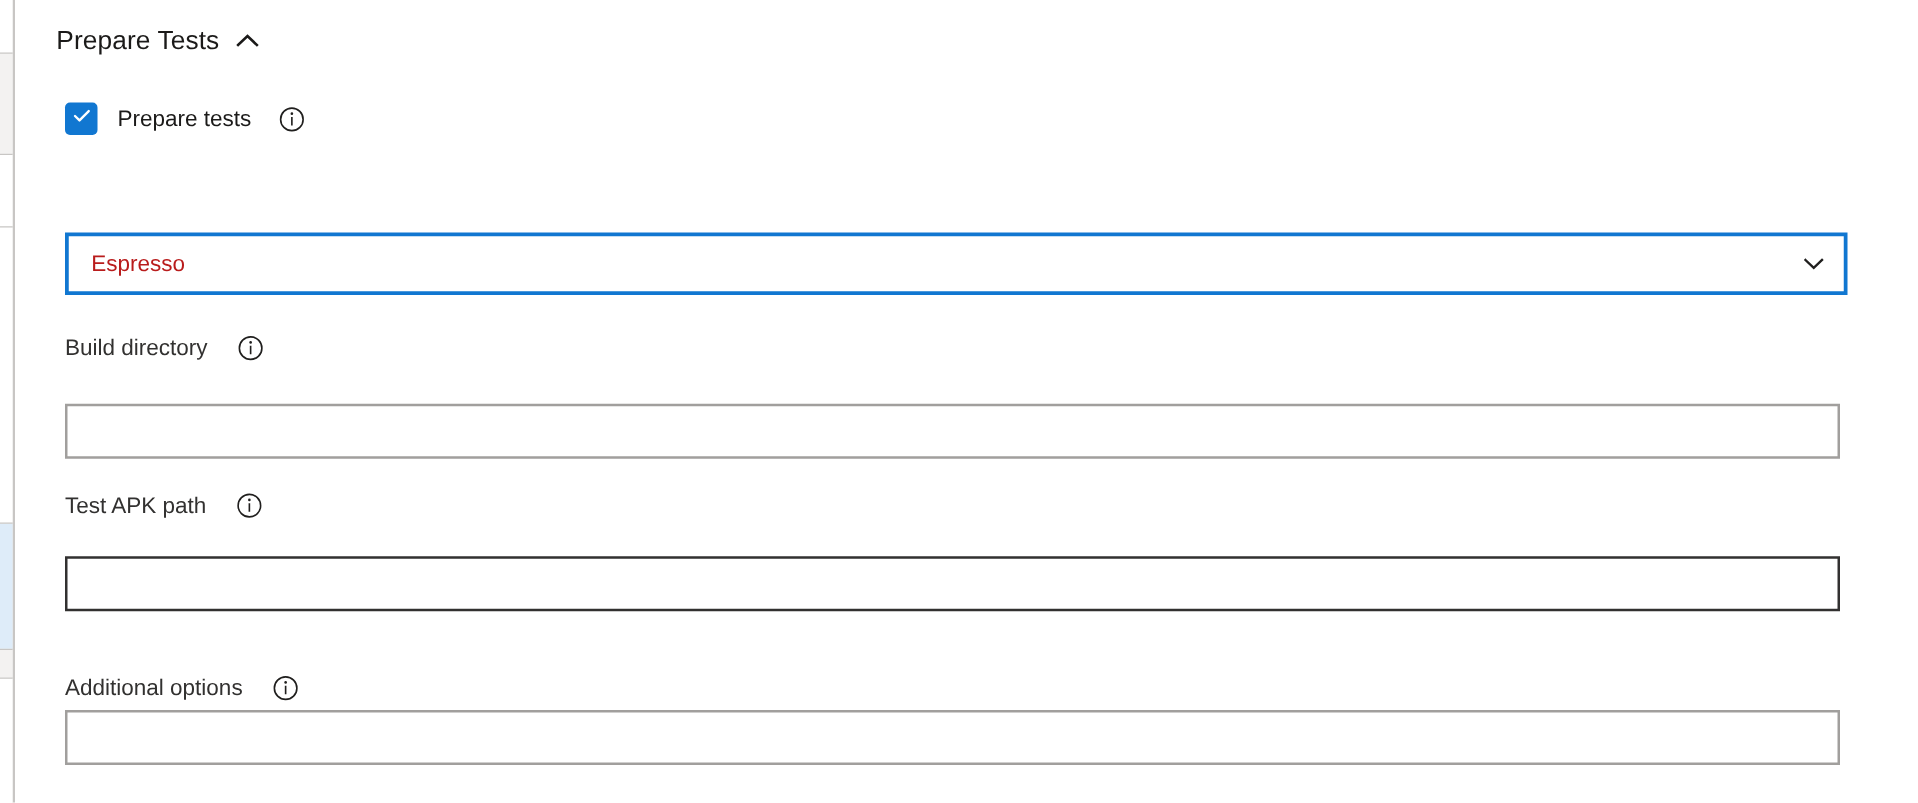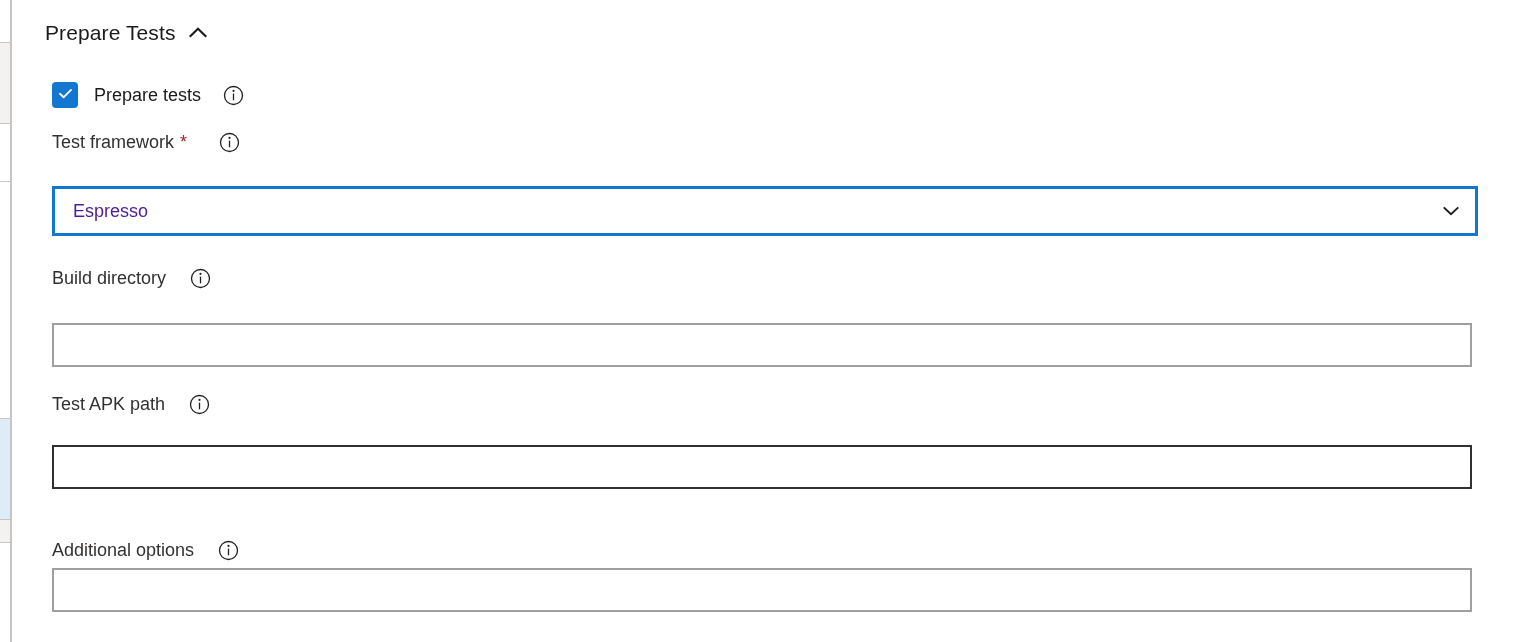--- a/index.html
+++ b/index.html
@@ -162,21 +162,21 @@
     border: 3px solid #1177d1;
     background: #ffffff;
     display: flex;
     align-items: center;
     justify-content: space-between;
     padding: 0 14px 0 18px;
     cursor: pointer;
   }
   #framework-value {
     font-size: 18px;
-    color: #4c1d95;
+    color: #b91c1c;
     line-height: 24px;
   }
   .chev-down {
     width: 20px;
     height: 20px;
     display: inline-block;
   }
 </style>
 </head>
 <body>
@@ -220,31 +220,20 @@
     <span id="checkbox-label">Prepare tests</span>
     <span class="info-icon" style="margin-left:22px;">
       <svg width="21" height="21" viewBox="0 0 21 21">
         <circle cx="10.5" cy="10.5" r="9" fill="none" stroke="#201f1e" stroke-width="1.3"></circle>
         <circle cx="10.5" cy="5.9" r="1.05" fill="#201f1e"></circle>
         <path d="M10.5 8.6 V15.3" stroke="#201f1e" stroke-width="1.3" stroke-linecap="butt"></path>
       </svg>
     </span>
   </div>
 
-  <div class="field-label-row" style="top:130px;">
-    <span class="field-label">Test framework</span>
-    <span class="required-star">*</span>
-    <span class="info-icon" style="margin-left:32px;">
-      <svg width="21" height="21" viewBox="0 0 21 21">
-        <circle cx="10.5" cy="10.5" r="9" fill="none" stroke="#201f1e" stroke-width="1.3"></circle>
-        <circle cx="10.5" cy="5.9" r="1.05" fill="#201f1e"></circle>
-        <path d="M10.5 8.6 V15.3" stroke="#201f1e" stroke-width="1.3"></path>
-      </svg>
-    </span>
-  </div>
 
   <div id="framework-dropdown" style="border-color: rgb(17, 119, 209);">
     <span id="framework-value">Espresso</span>
     <span class="chev-down">
       <svg width="20" height="20" viewBox="0 0 20 20">
         <path d="M3.4 7 L10 13.2 L16.6 7" fill="none" stroke="#201f1e" stroke-width="1.9" stroke-linecap="square" stroke-linejoin="miter"></path>
       </svg>
     </span>
   </div>
 

